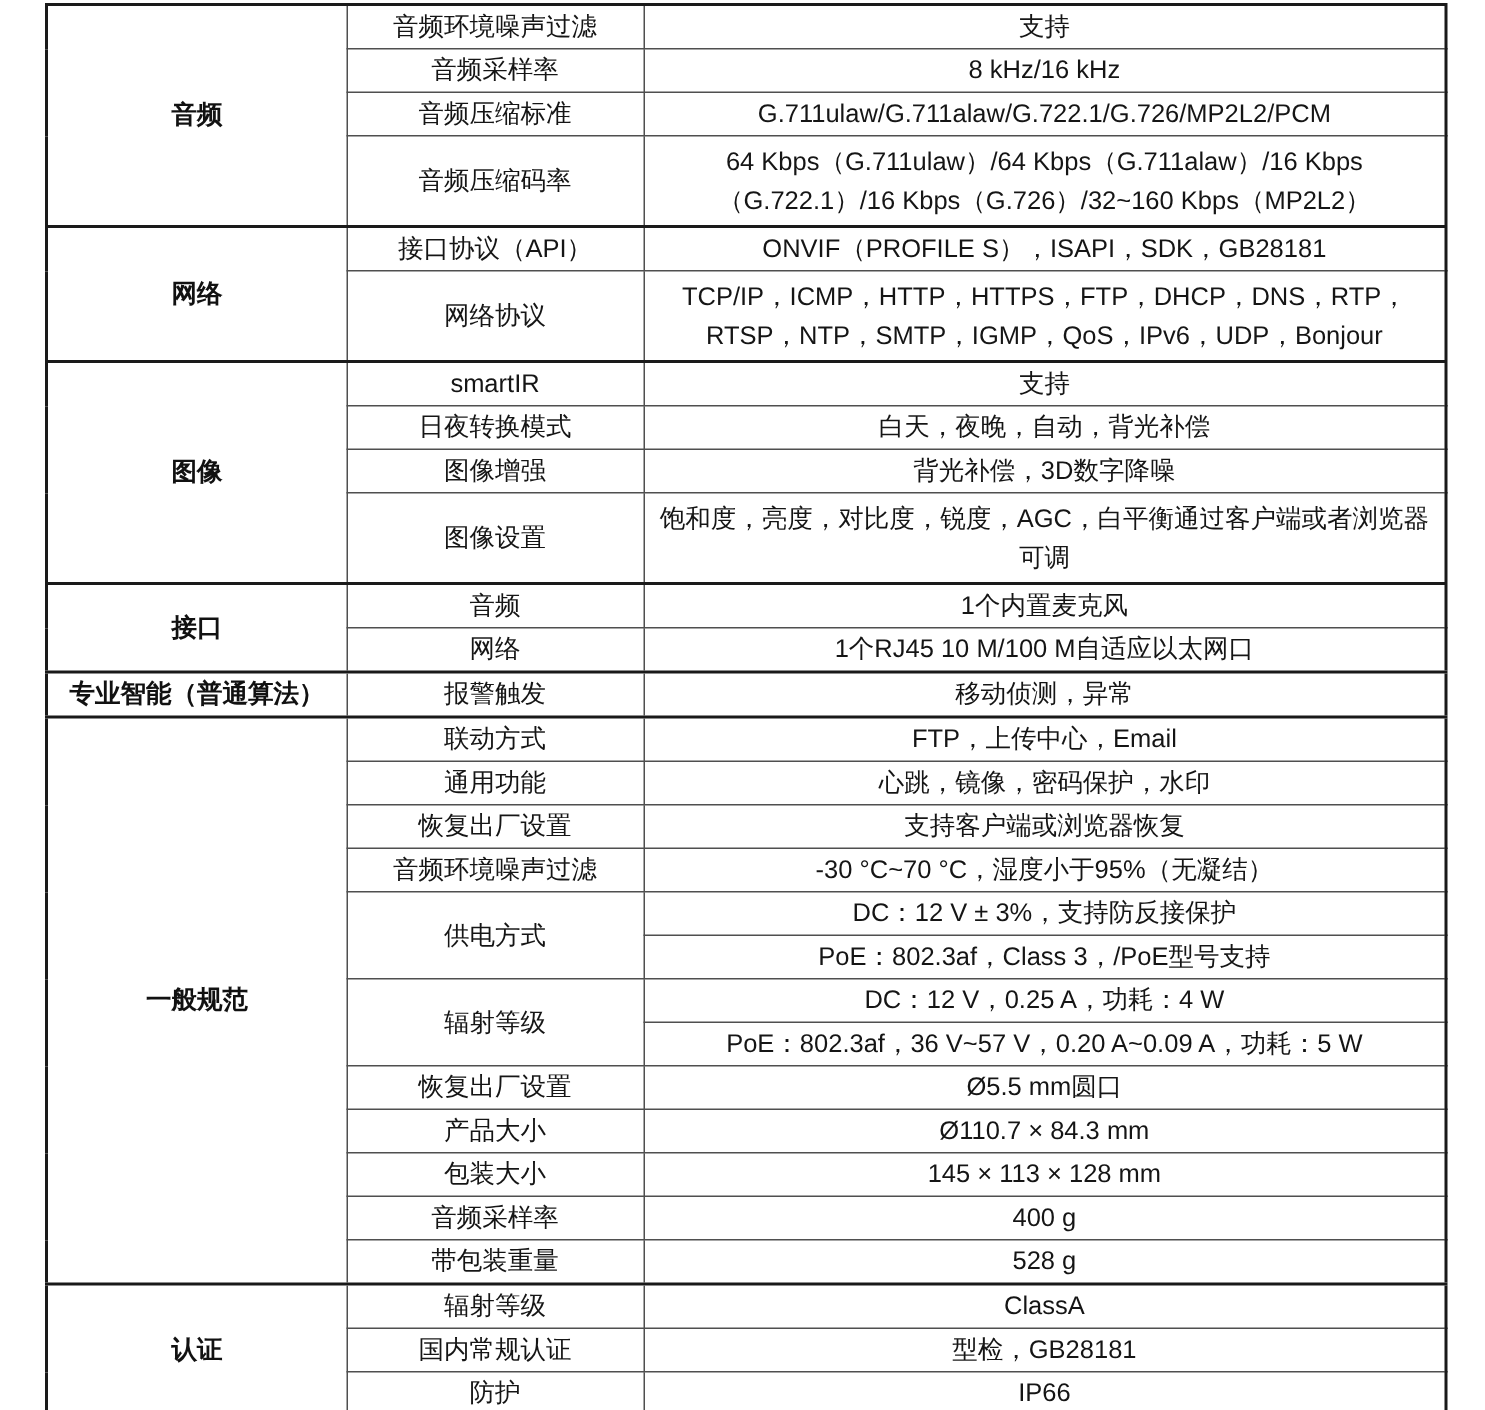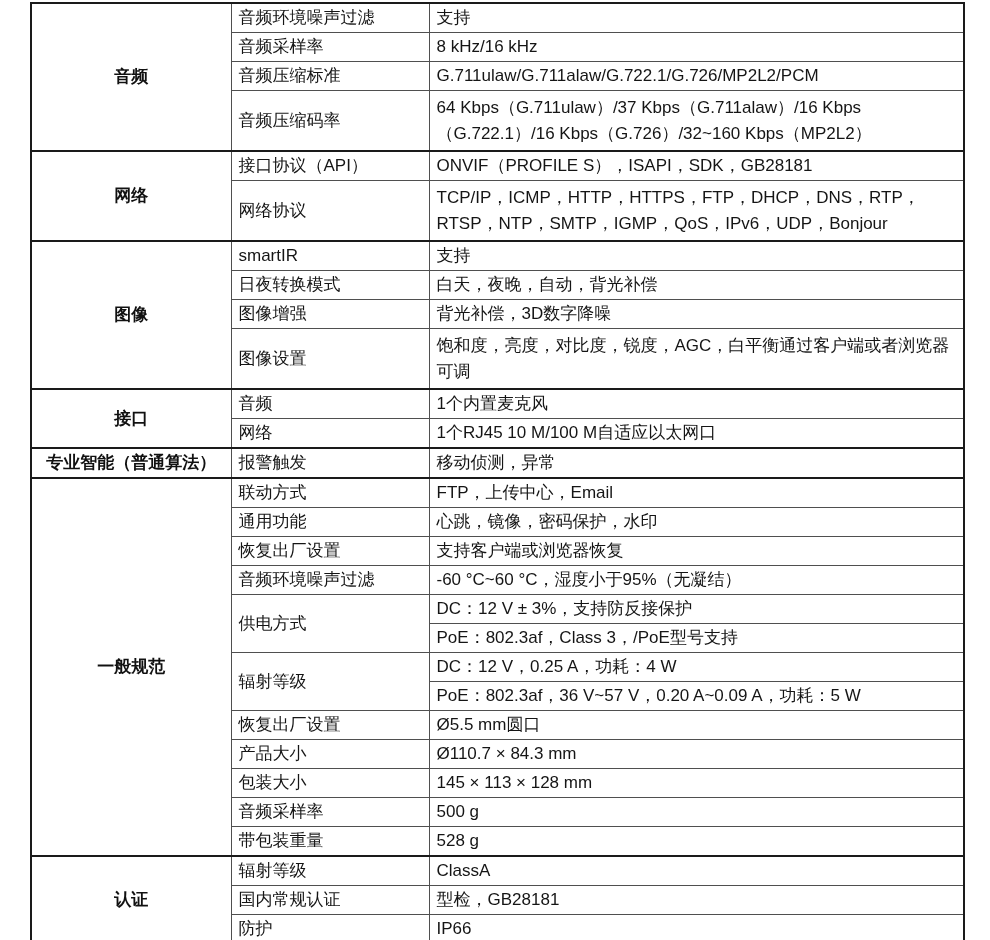--- a/index.html
+++ b/index.html
@@ -29,21 +29,21 @@
     padding: 0;
     overflow-wrap: break-word;
     word-break: break-word;
   }
   tr { height: 28px; }
   td.cat {
     text-align: center;
     font-weight: 700;
     color: #111111;
   }
-  td.attr, td.val { padding: 1px 7px; }
+  td.attr, td.val { padding: 1px 7px; text-align: center; }
   td.tall { height: 57px; }
   tr.sec-start td { border-top: 2px solid #1a1a1a; }
 </style>
 </head>
 <body>
 
 <div class="spec-wrap">
   <table class="spec">
     <colgroup>
       <col class="c1">
@@ -59,21 +59,21 @@
         <tr>
           <td class="attr" rowspan="1">音频采样率</td>
           <td class="val">8 kHz/16 kHz</td>
         </tr>
         <tr>
           <td class="attr" rowspan="1">音频压缩标准</td>
           <td class="val">G.711ulaw/G.711alaw/G.722.1/G.726/MP2L2/PCM</td>
         </tr>
         <tr>
           <td class="attr" rowspan="1">音频压缩码率</td>
-          <td class="val tall">64 Kbps（G.711ulaw）/37 Kbps（G.711alaw）/16 Kbps（G.722.1）/16 Kbps（G.726）/32~160 Kbps（MP2L2）</td>
+          <td class="val tall">64 Kbps（G.711ulaw）/64 Kbps（G.711alaw）/16 Kbps（G.722.1）/16 Kbps（G.726）/32~160 Kbps（MP2L2）</td>
         </tr>
         <tr class="sec-start">
           <td class="cat" rowspan="2">网络</td>
           <td class="attr" rowspan="1">接口协议（API）</td>
           <td class="val">ONVIF（PROFILE S），ISAPI，SDK，GB28181</td>
         </tr>
         <tr>
           <td class="attr" rowspan="1">网络协议</td>
           <td class="val tall">TCP/IP，ICMP，HTTP，HTTPS，FTP，DHCP，DNS，RTP，RTSP，NTP，SMTP，IGMP，QoS，IPv6，UDP，Bonjour</td>
         </tr>
@@ -116,21 +116,21 @@
         <tr>
           <td class="attr" rowspan="1">通用功能</td>
           <td class="val">心跳，镜像，密码保护，水印</td>
         </tr>
         <tr>
           <td class="attr" rowspan="1">恢复出厂设置</td>
           <td class="val">支持客户端或浏览器恢复</td>
         </tr>
         <tr>
           <td class="attr" rowspan="1">音频环境噪声过滤</td>
-          <td class="val">-60 °C~60 °C，湿度小于95%（无凝结）</td>
+          <td class="val">-30 °C~70 °C，湿度小于95%（无凝结）</td>
         </tr>
         <tr>
           <td class="attr" rowspan="2">供电方式</td>
           <td class="val">DC：12 V ± 3%，支持防反接保护</td>
         </tr>
         <tr>
           <td class="val">PoE：802.3af，Class 3，/PoE型号支持</td>
         </tr>
         <tr>
           <td class="attr" rowspan="2">辐射等级</td>
@@ -146,21 +146,21 @@
         <tr>
           <td class="attr" rowspan="1">产品大小</td>
           <td class="val">Ø110.7 × 84.3 mm</td>
         </tr>
         <tr>
           <td class="attr" rowspan="1">包装大小</td>
           <td class="val">145 × 113 × 128 mm</td>
         </tr>
         <tr>
           <td class="attr" rowspan="1">音频采样率</td>
-          <td class="val">500 g</td>
+          <td class="val">400 g</td>
         </tr>
         <tr>
           <td class="attr" rowspan="1">带包装重量</td>
           <td class="val">528 g</td>
         </tr>
         <tr class="sec-start">
           <td class="cat" rowspan="3">认证</td>
           <td class="attr" rowspan="1">辐射等级</td>
           <td class="val">ClassA</td>
         </tr>

